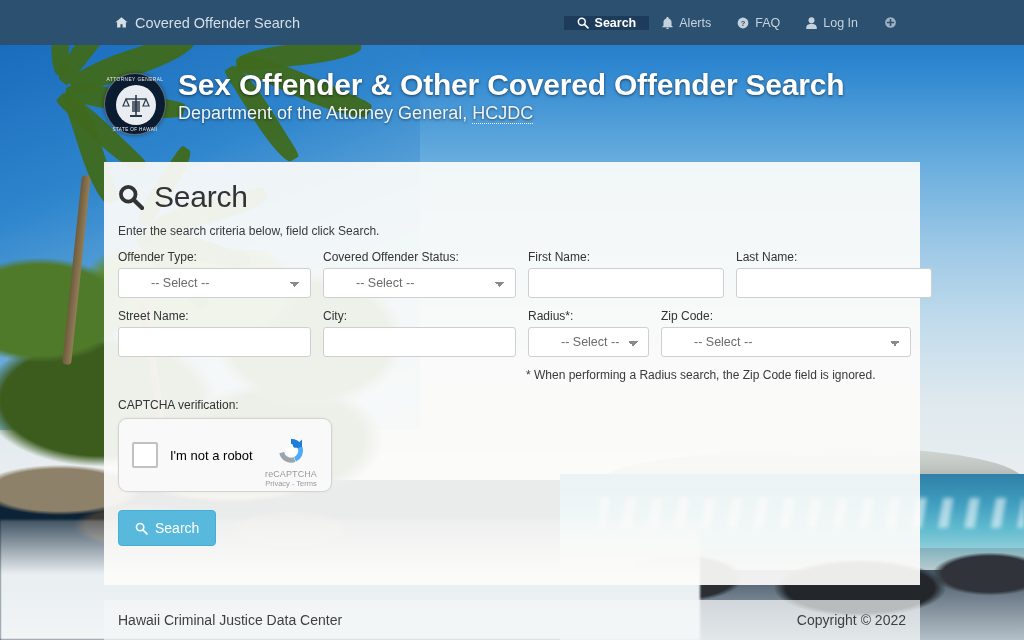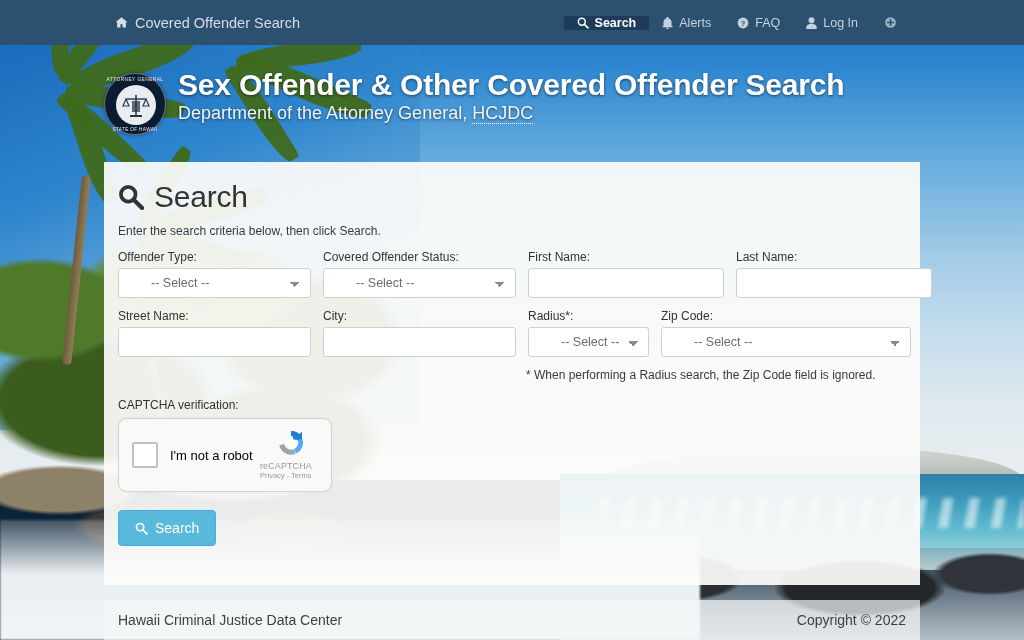--- a/index.html
+++ b/index.html
@@ -208,21 +208,22 @@
   }
   #recaptcha-checkbox {
     width: 26px; height: 26px; margin-left: 13px;
     background: #ffffff; border: 2px solid #c1c1c1; border-radius: 2px;
     flex: none; cursor: pointer;
   }
   #recaptcha-text {
     margin-left: 12px; font-size: 13px; color: #000000;
   }
   #recaptcha-logo-box {
-    position: absolute; right: 9px; top: 8px; width: 62px;
+    position: absolute; right: 9px; top: 16px; width: 62px;
+    text-align: center;
   }
   .rc-logo { width: 32px; height: 32px; margin: 0 auto; position: relative; }
   .rc-brand { font-size: 9px; color: #9a9a9a; margin-top: 2px; letter-spacing: .1px; }
   .rc-legal { font-size: 7.5px; color: #9a9a9a; }
 
   
   #search-button {
     margin-top: 18px; display: inline-flex; align-items: center; gap: 7px;
     background: #58b9dc; border: 1px solid #46aed4; border-radius: 4px;
     color: #ffffff; font-size: 14px; padding: 9px 16px; cursor: pointer;
@@ -370,21 +371,21 @@
 <div id="panel">
   <div class="panel-head">
     <span>
       <svg width="26" height="26" viewBox="0 0 16 16">
           <circle cx="6.3" cy="6.3" r="4.5" fill="none" stroke="#333333" stroke-width="2.3"></circle>
           <line x1="9.8" y1="9.8" x2="14.8" y2="14.8" stroke="#333333" stroke-width="2.6" stroke-linecap="round"></line>
         </svg>
     </span>
     <h2 id="search-heading">Search</h2>
   </div>
-  <p id="search-instruction">Enter the search criteria below, then click Search.</p>
+  <p id="search-instruction">Enter the search criteria below, field click Search.</p>
 
   <div class="form-grid">
 
     <div class="form-row">
       <div class="fld">
         <label>Offender Type:</label>
         <select class="ctrl w-offender-type">
           <option>-- Select --</option>
         </select>
       </div>

